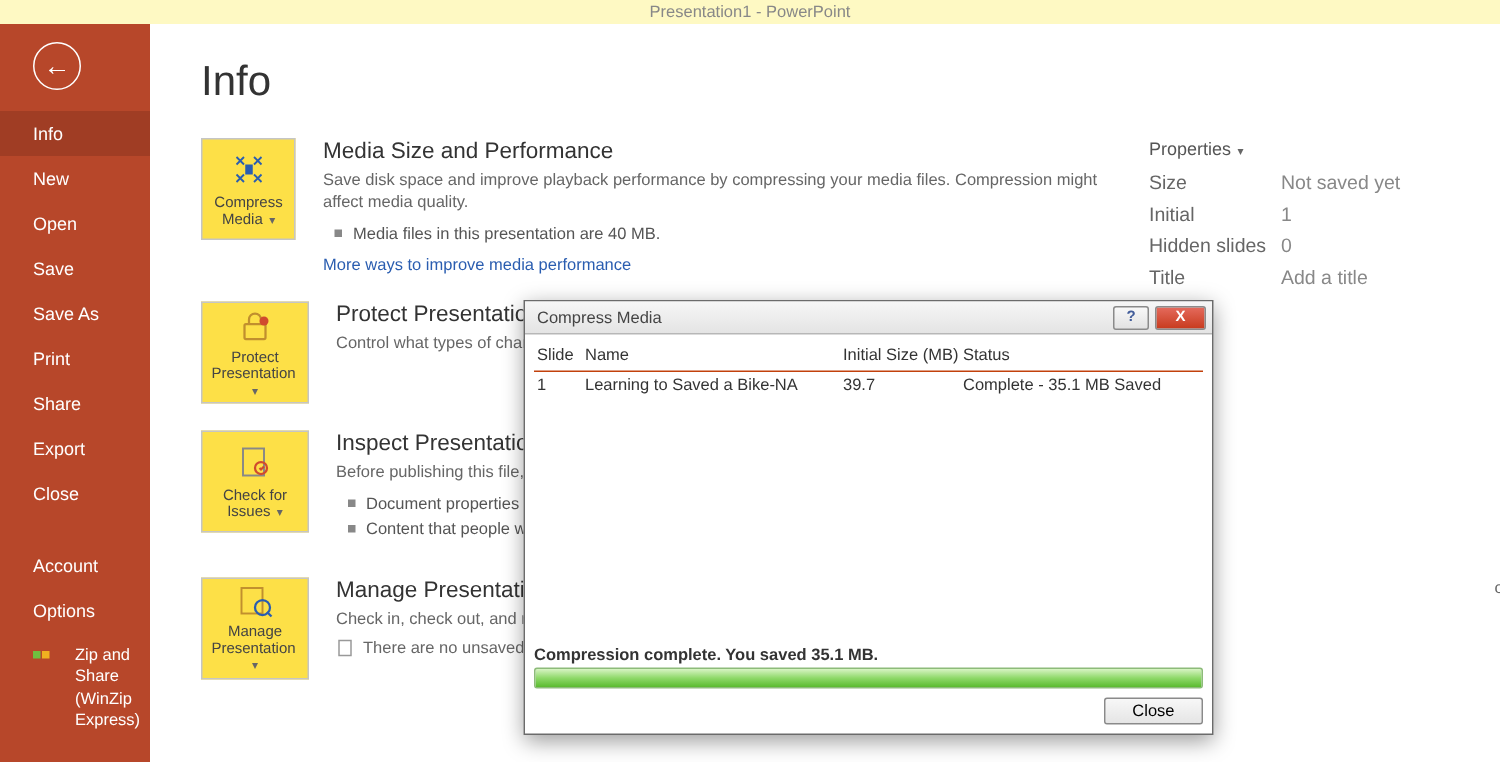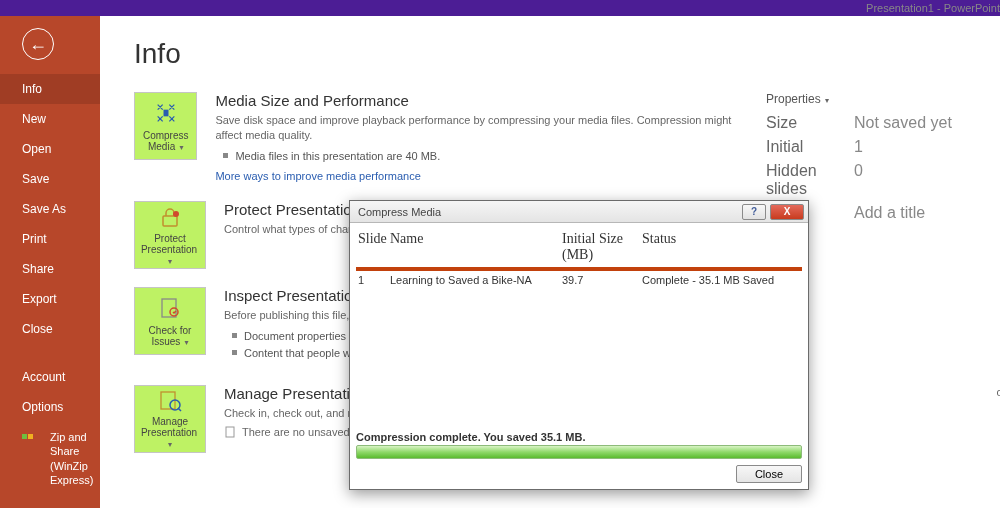--- a/index.html
+++ b/index.html
@@ -1,56 +1,56 @@
 <!DOCTYPE html>
 <html><head>
 <meta charset="utf-8">
 <style>
   * { box-sizing: border-box; margin: 0; padding: 0; }
   body { font-family: "Segoe UI", Tahoma, sans-serif; font-size: 12px; background: #f5f5f5; width: 1000px; height: 508px; overflow: hidden; position: relative; }
-  .title-bar { height: 16px; line-height: 16px; text-align: right; font-size: 11px; color: #888; background: #4c1d95; }
+  .title-bar { height: 16px; line-height: 16px; text-align: center; font-size: 11px; color: #888; background: #fef9c3; }
   .container { display: flex; height: 492px; }
   .sidebar { width: 100px; background: #b7472a; color: #fff; padding-top: 6px; }
   .back-circle { width: 32px; height: 32px; border: 1.5px solid #fff; border-radius: 50%; margin: 6px 0 14px 22px; display: flex; align-items: center; justify-content: center; cursor: pointer; }
   .back-arrow { font-size: 18px; color: #fff; }
   .nav-item { padding: 8px 12px 8px 22px; font-size: 12px; cursor: pointer; }
   .nav-item.selected { background: #a03d24; }
   .nav-spacer { height: 18px; }
   .zip-item { padding: 8px 8px 8px 22px; font-size: 11px; line-height: 1.3; cursor: pointer; display: flex; gap: 16px; }
   .zip-icon { width: 12px; height: 12px; margin-top: 1px; flex-shrink: 0; }
   .main { flex: 1; background: #fff; padding: 22px 34px; position: relative; }
   .page-title { font-size: 28px; font-weight: 300; color: #333; margin-bottom: 22px; }
   .content-row { display: flex; }
   .sections-col { flex: 1; }
   .section { display: flex; gap: 18px; margin-bottom: 18px; }
-  .section-btn { width: 72px; height: 68px; border: 1px solid #c5c5c5; background: #bef264; display: flex; flex-direction: column; align-items: center; justify-content: center; font-size: 10px; text-align: center; cursor: pointer; color: #444; gap: 4px; padding: 4px; }
+  .section-btn { width: 72px; height: 68px; border: 1px solid #c5c5c5; background: #fde047; display: flex; flex-direction: column; align-items: center; justify-content: center; font-size: 10px; text-align: center; cursor: pointer; color: #444; gap: 4px; padding: 4px; }
   .section-btn .icon { width: 26px; height: 26px; display: flex; align-items: center; justify-content: center; }
   .section-body h3 { font-size: 15px; font-weight: 400; color: #333; margin-bottom: 4px; }
   .section-body p { font-size: 11px; color: #666; margin-bottom: 4px; line-height: 1.4; }
   .section-body ul { list-style: none; margin: 2px 0 4px 8px; }
   .section-body li { font-size: 11px; color: #555; padding-left: 12px; position: relative; line-height: 1.6; }
   .section-body li::before { content: ""; position: absolute; left: 0; top: 5px; width: 5px; height: 5px; background: #888; }
   .link { color: #2a5db0; font-size: 11px; cursor: pointer; }
   .props-col { width: 200px; margin-left: 20px; }
   .props-col h4 { font-size: 12px; font-weight: 400; color: #555; margin-bottom: 8px; cursor: pointer; }
-  .prop-row { display: flex; font-size: 16px; color: #666; margin-bottom: 6px; }
+  .prop-row { display: flex; font-size: 13px; color: #666; margin-bottom: 6px; }
   .prop-label { width: 88px; }
   .prop-value { color: #888; }
   .prop-value.title-link { color: #888; cursor: text; }
   .dropdown-arrow { font-size: 8px; margin-left: 2px; color: #666; }
   .box-fragment { position: absolute; right: -8px; top: 370px; font-size: 11px; color: #666; }
   
   .dialog { position: absolute; left: 349px; top: 200px; width: 460px; height: 290px; border: 1px solid #6b6b6b; background: #fff; box-shadow: 0 4px 14px rgba(0,0,0,0.4); display: flex; flex-direction: column; }
   .dlg-titlebar { height: 22px; background: linear-gradient(#f6f6f6,#e4e4e4); border-bottom: 1px solid #b7b7b7; display: flex; align-items: center; padding: 0 0 0 8px; font-size: 11px; color: #444; }
   .dlg-sys { margin-left: auto; display: flex; }
   .dlg-help, .dlg-close { border: 1px solid #8a8a8a; height: 16px; display: flex; align-items: center; justify-content: center; font-size: 10px; cursor: pointer; margin-right: 4px; border-radius: 2px; }
   .dlg-help { width: 24px; background: linear-gradient(#f8f8f8,#e2e2e2); color: #425d9a; font-weight: bold; }
   .dlg-close { width: 34px; background: linear-gradient(#e46a5c,#c83b1e); color: #fff; font-weight: bold; }
   .dlg-body { flex: 1; padding: 6px; display: flex; flex-direction: column; }
-  .grid-head { display: flex; font-size: 14px; color: #333; border-bottom: 4px solid #c2410c; padding: 2px 0 4px 0; font-family: Liberation Serif, serif; }
+  .grid-head { display: flex; font-size: 11px; color: #333; border-bottom: 1px solid #c2410c; padding: 2px 0 4px 0; }
   .grid-row { display: flex; font-size: 11px; color: #333; padding: 3px 0; }
   .col-slide { width: 34px; padding-left: 2px; }
   .col-name { flex: 1; }
   .col-size { width: 80px; }
   .col-status { width: 160px; }
   .dlg-footer { margin-top: auto; }
   .progress-text { font-size: 11px; color: #333; font-weight: bold; margin-bottom: 2px; margin-top: 14px; }
   .progress-bar { height: 14px; border: 1px solid #8dbb7a; background: linear-gradient(#d8f4c4,#8fd96a,#5abb2f); border-radius: 2px; margin-bottom: 6px; }
   .dlg-btn-row { display: flex; justify-content: flex-end; }
   .dlg-btn { border: 1px solid #8a8a8a; background: linear-gradient(#f7f7f7,#e5e5e5); padding: 2px 18px; font-size: 11px; cursor: pointer; border-radius: 2px; }

